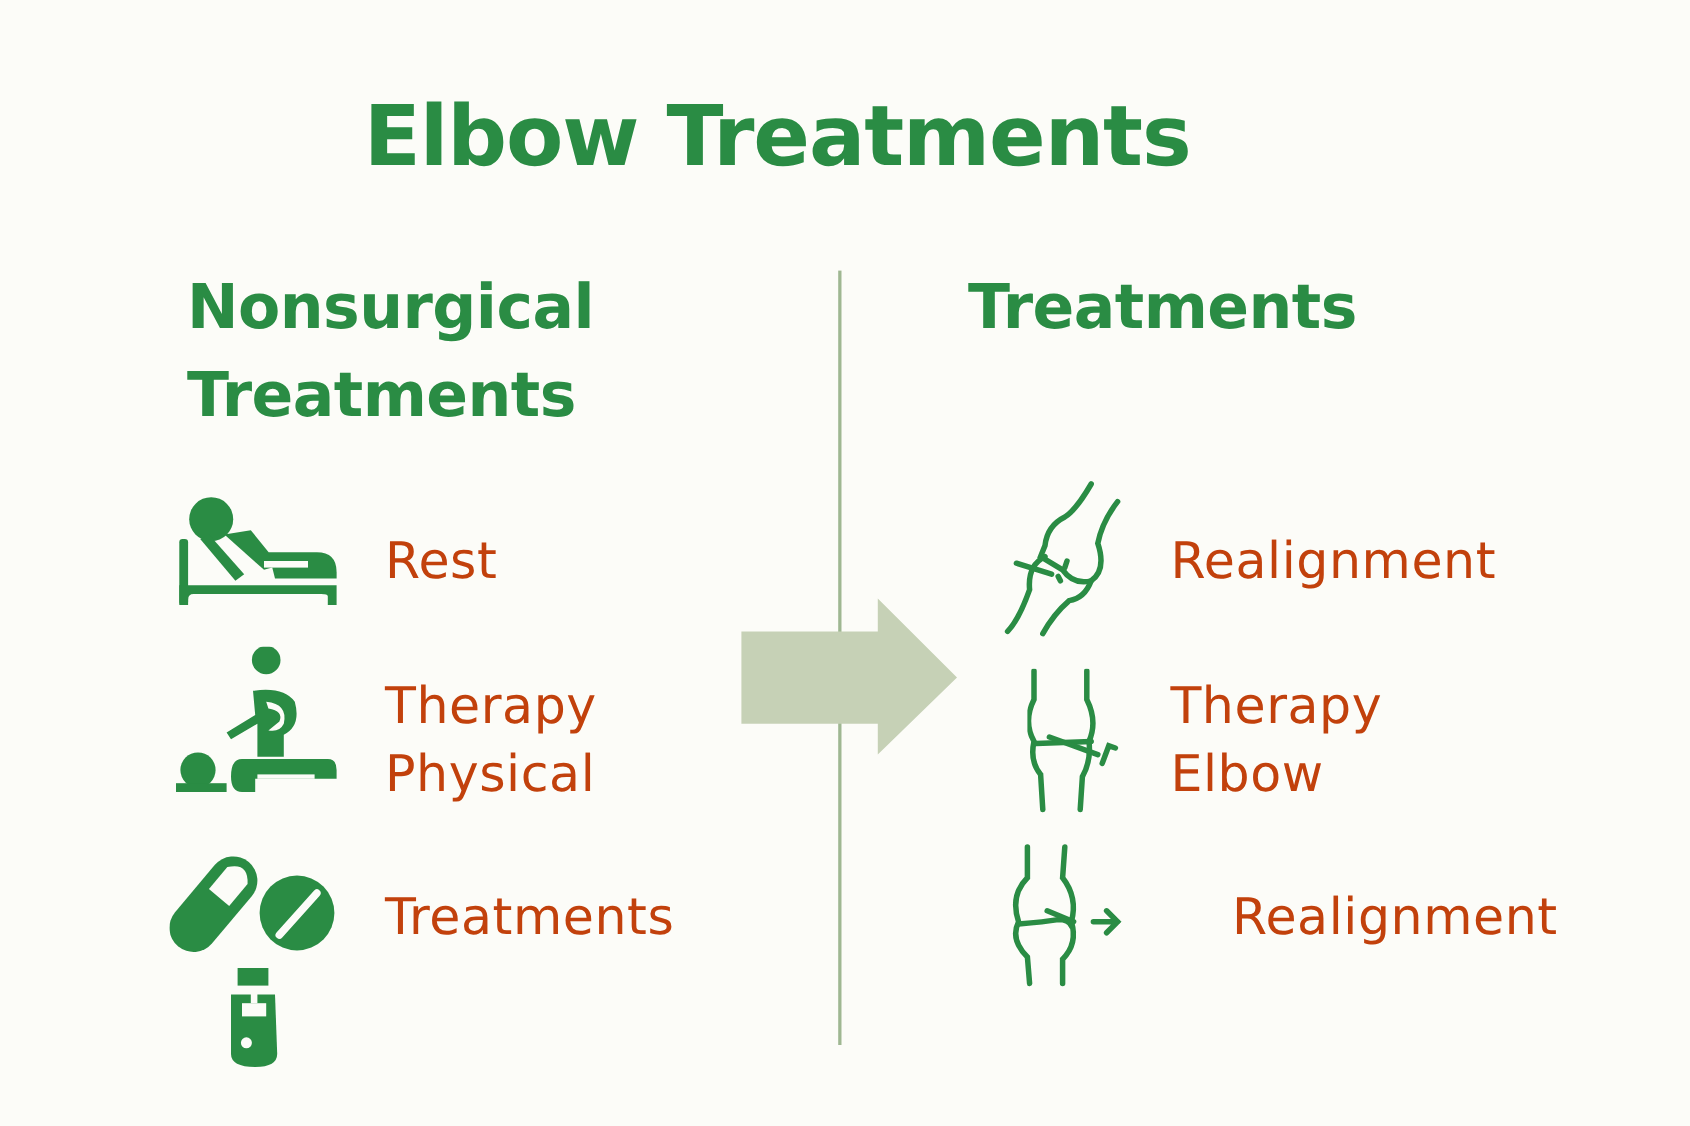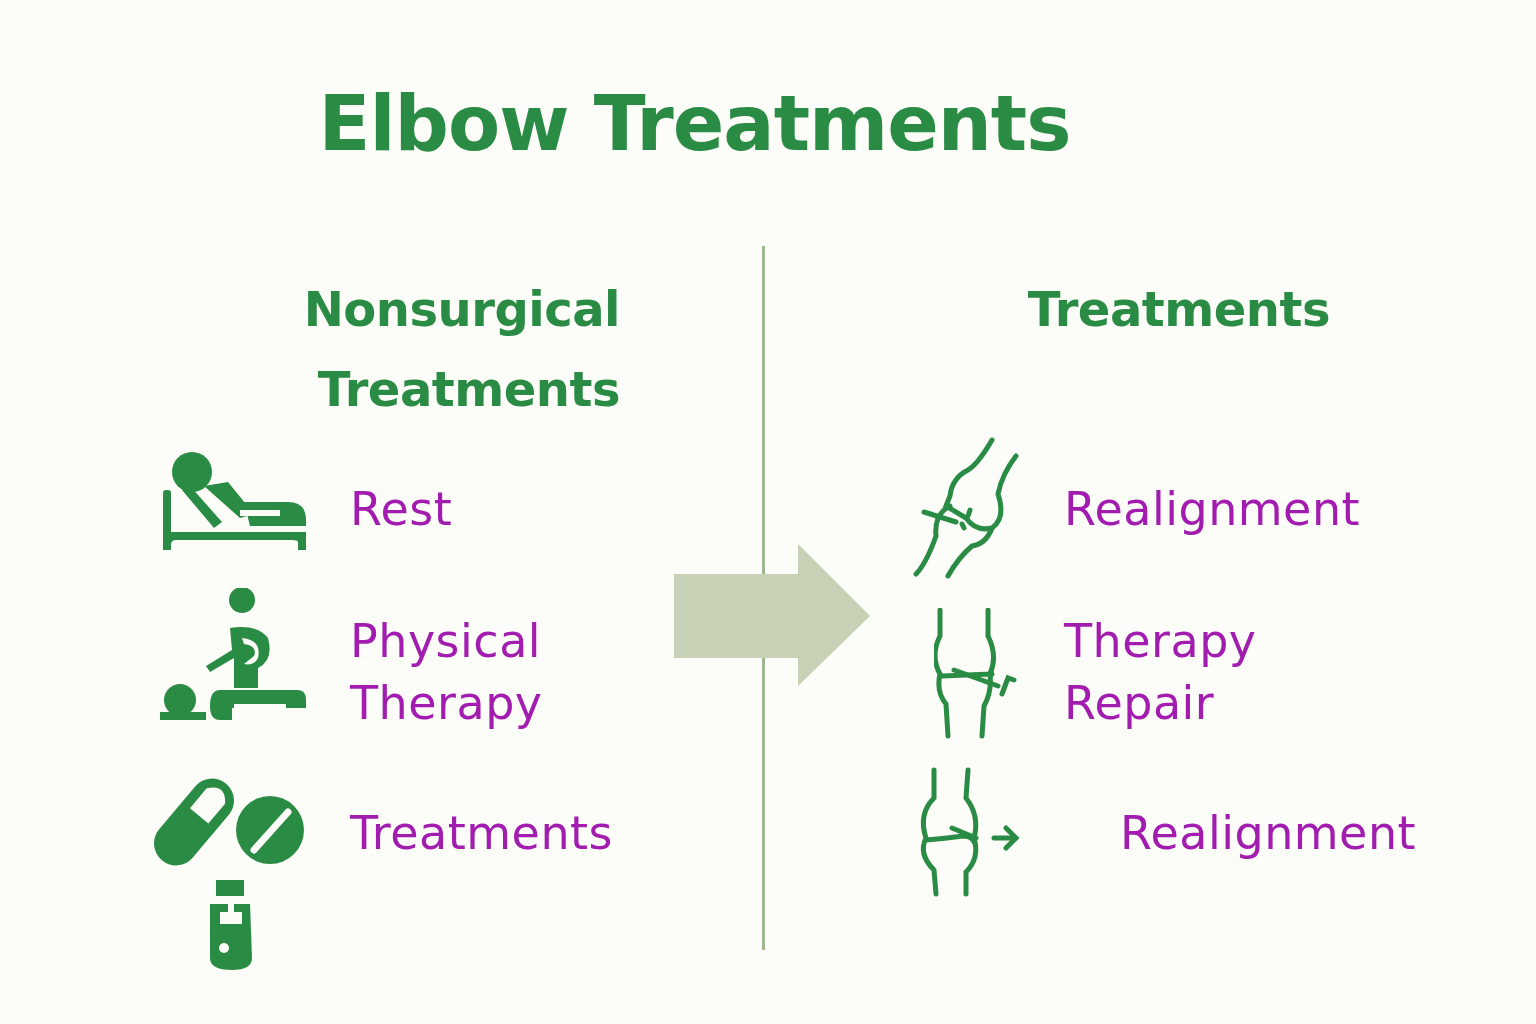--- a/index.html
+++ b/index.html
@@ -1,26 +1,26 @@
 <!DOCTYPE html>
 <html><head>
 <meta charset="utf-8">
 <style>
   html, body { margin:0; padding:0; }
   body { width:1536px; height:1024px; background:#fcfcf8; position:relative; overflow:hidden;
          font-family:"DejaVu Sans","Liberation Sans",sans-serif; }
-  .title { position:absolute; left:0; width:1389px; top:78px; text-align:center;
+  .title { position:absolute; left:12px; width:1389px; top:78px; text-align:center;
            font-size:76px; font-weight:bold; color:#2a8c44; letter-spacing:-1px; line-height:92px; }
-  .col-head { position:absolute; text-align:right; font-size:48px; font-weight:bold; color:#2a8c44;
-              line-height:80px; letter-spacing:-0.5px;margin-top:29px; }
+  .col-head { position:absolute; text-align:left; font-size:56px; font-weight:bold; color:#2a8c44;
+              line-height:80px; letter-spacing:-0.5px; }
   .col-head.left { left:170px; width:450px; top:240px; }
   .col-head.right { left:880px; width:450px; top:240px; }
   .divider { position:absolute; left:762px; top:246px; width:3px; height:704px; background:#9fb792; }
   .arrow { position:absolute; left:672px; top:540px; }
-  .item-label { position:absolute; font-size:46px; color:#a21caf; line-height:62px; letter-spacing:0.5px; }
+  .item-label { position:absolute; font-size:46px; color:#c2410c; line-height:62px; letter-spacing:0.5px; }
   .icon { position:absolute; }
 </style>
 </head>
 <body>
 
 <div class="title">Elbow Treatments</div>
 
 <div class="col-head left">
   <div>Nonsurgical</div>
   <div>Treatments</div>
@@ -51,22 +51,22 @@
 <svg class="icon" style="left:158px;top:588px" width="150" height="136" viewBox="0 0 150 136">
   <circle cx="84" cy="12" r="13" fill="#2a8c44"></circle>
   <path d="M72 40 Q100 36 110 50 Q116 72 100 80 L100 100 L76 100 L76 70 L52 84 L48 78 L74 62 Z" fill="#2a8c44"></path>
   <path d="M84 50 Q104 52 100 70 Q96 78 86 76 L96 68 Q100 58 86 56 Z" fill="#fcfcf8"></path>
   <circle cx="22" cy="112" r="16" fill="#2a8c44"></circle>
   <rect x="2" y="124" width="46" height="8" fill="#2a8c44"></rect>
   <path d="M62 102 L140 102 Q148 102 148 112 L148 120 L74 120 L74 132 L62 132 Q52 132 52 118 Q52 102 62 102 Z" fill="#2a8c44"></path>
   <rect x="76" y="116" width="52" height="4" fill="#fcfcf8"></rect>
 </svg>
 <div class="item-label" style="left:350px;top:610px">
+  <div>Therapy</div>
   <div>Physical</div>
-  <div>Therapy</div>
 </div>
 
 <svg class="icon" style="left:154px;top:768px" width="160" height="206" viewBox="0 0 160 206">
   <g transform="rotate(40 40 54)">
     <rect x="18" y="4" width="44" height="100" rx="22" fill="#2a8c44"></rect>
     <path d="M28 20 Q40 4 52 20 L52 46 L28 46 Z" fill="#fcfcf8"></path>
   </g>
   <circle cx="116" cy="62" r="34" fill="#2a8c44"></circle>
   <line x1="100" y1="82" x2="134" y2="44" stroke="#fcfcf8" stroke-width="7" stroke-linecap="round"></line>
   <rect x="62" y="112" width="28" height="16" fill="#2a8c44"></rect>
@@ -92,21 +92,21 @@
 
 <svg class="icon" style="left:934px;top:608px" width="96" height="132" viewBox="0 0 96 132" fill="none" stroke="#2a8c44" stroke-width="5" stroke-linecap="round">
   <path d="M6 2 L6 28 Q-4 48 6 66 Q2 84 12 96 L14 128"></path>
   <path d="M54 2 L54 28 Q64 48 56 66 Q58 84 50 98 L48 128"></path>
   <path d="M8 68 L58 66"></path>
   <path d="M20 62 L64 78"></path>
   <path d="M68 86 L74 70 L80 72"></path>
 </svg>
 <div class="item-label" style="left:1064px;top:610px">
   <div>Therapy</div>
-  <div>Repair</div>
+  <div>Elbow</div>
 </div>
 
 <svg class="icon" style="left:914px;top:766px" width="110" height="134" viewBox="0 0 110 134" fill="none" stroke="#2a8c44" stroke-width="5" stroke-linecap="round">
   <path d="M20 4 L20 32 Q4 48 12 72 Q4 88 20 104 L22 128"></path>
   <path d="M54 4 L52 32 Q66 50 60 72 Q66 92 52 106 L52 128"></path>
   <path d="M12 74 Q36 72 48 70 Q58 70 60 76"></path>
   <path d="M38 62 L62 72"></path>
   <path d="M80 72 L102 72 M92 62 L102 72 L92 82"></path>
 </svg>
 <div class="item-label" style="left:1120px;top:802px">

